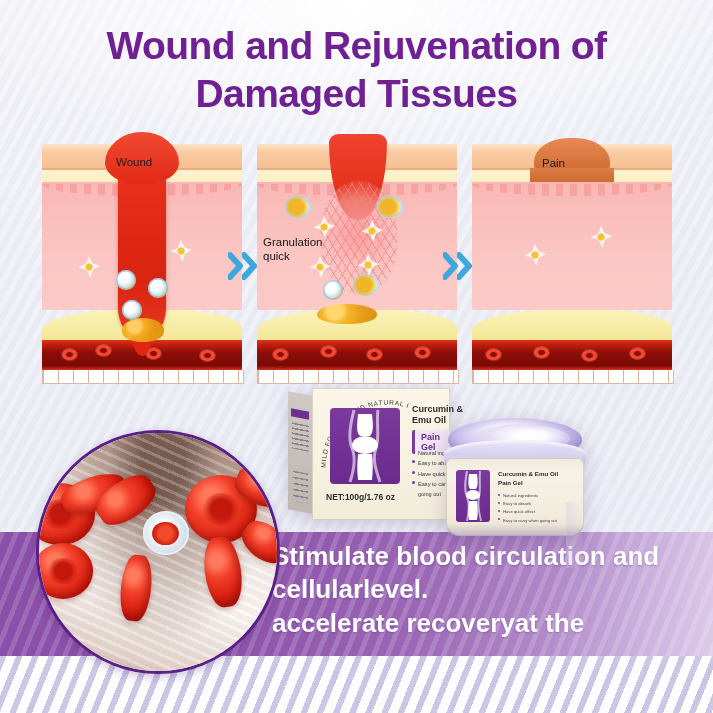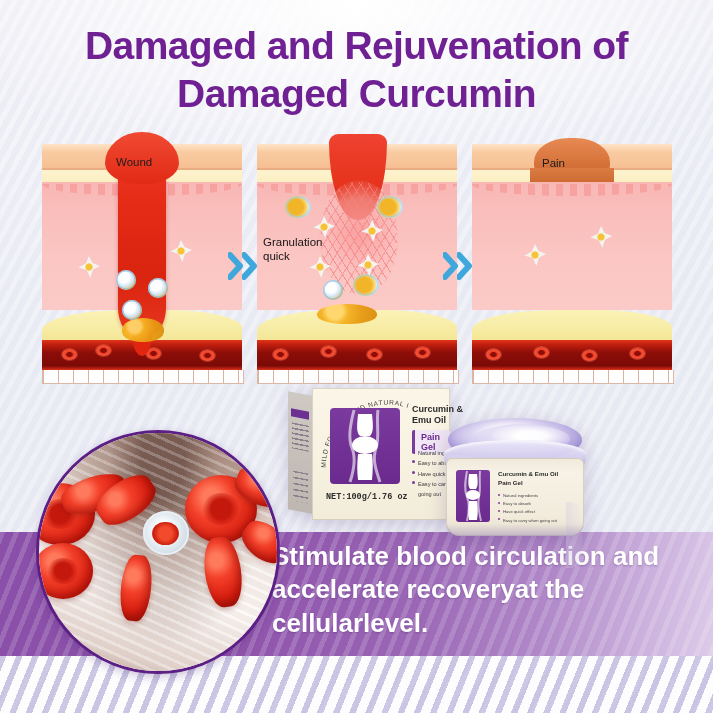--- a/index.html
+++ b/index.html
@@ -148,21 +148,21 @@
     transform:skewY(11deg) rotate(0deg);
     background-image:repeating-linear-gradient(180deg,rgba(90,70,100,.5) 0 1.5px,transparent 1.5px 6px);}
   .box-front{position:absolute;left:24px;top:0;width:138px;height:132px;
     background:linear-gradient(180deg,#fbf6e8 0%,#f7f1e0 58%,#f2ecd9 100%);
     box-shadow:inset 0 0 0 1px rgba(190,180,160,.5);}
   .curved-txt{position:absolute;left:8px;top:6px;width:96px;height:96px;}
   .knee-logo{position:absolute;left:18px;top:20px;width:70px;height:76px;
     background:linear-gradient(180deg,#7b3a9d 0%,#6a2a8e 100%);
     border-radius:4px;overflow:hidden;}
   .knee-logo svg{position:absolute;left:0;top:0;}
-  .box-net{position:absolute;left:14px;top:104px;font-size:8.5px;color:#2d2d2d;font-weight:bold;font-family:Liberation Mono, monospace;}
+  .box-net{position:absolute;left:14px;top:104px;font-size:8.5px;color:#2d2d2d;font-weight:bold;}
   .box-name{position:absolute;left:100px;top:16px;width:62px;font-size:9px;
     color:#2a2a2a;font-weight:bold;line-height:1.25;}
   .box-pill{position:absolute;left:100px;top:42px;padding:2px 6px;
     background:#f0e6f4;border-left:3px solid #7b3a9d;color:#6a2a8e;
     font-size:9px;font-weight:bold;border-radius:2px;}
   .box-bullets{position:absolute;left:100px;top:60px;width:64px;list-style:none;
     margin:0;padding:0;font-size:5.6px;color:#3a3a3a;line-height:1.85;}
   .box-bullets li{position:relative;padding-left:6px;}
   .box-bullets li:before{content:"";position:absolute;left:0;top:2px;
     width:3px;height:3px;border-radius:50%;background:#7b3a9d;}
@@ -216,22 +216,22 @@
 </style>
 </head>
 <body>
 
 <div id="canvas">
 
   <div class="bg-waves"></div>
   <div class="bg-glow"></div>
 
   <div class="title">
-    <span>Damaged and Rejuvenation of</span>
-    <span class="l2">Damaged Curcumin</span>
+    <span>Wound and Rejuvenation of</span>
+    <span class="l2">Damaged Tissues</span>
   </div>
 
   <div class="diagram-row">
 
     <div class="skin s1">
       <div class="skin-top"></div>
       <div class="skin-epi"></div>
       <div class="skin-derm"></div>
       <div class="skin-fat"></div>
       <div class="skin-vessel">
@@ -416,20 +416,20 @@
         <li>Easy to carry when going out</li>
       </ul>
       <div class="jar-side"></div>
     </div>
   </div>
 
   <div class="banner">
     <div class="banner-waves"></div>
     <div class="banner-text">
       <span>Stimulate blood circulation and</span>
+      <span>cellularlevel.</span>
       <span>accelerate recoveryat the</span>
-      <span>cellularlevel.</span>
     </div>
   </div>
 
   <div class="bottom-waves"></div>
 
 </div>
 
 </body></html>

